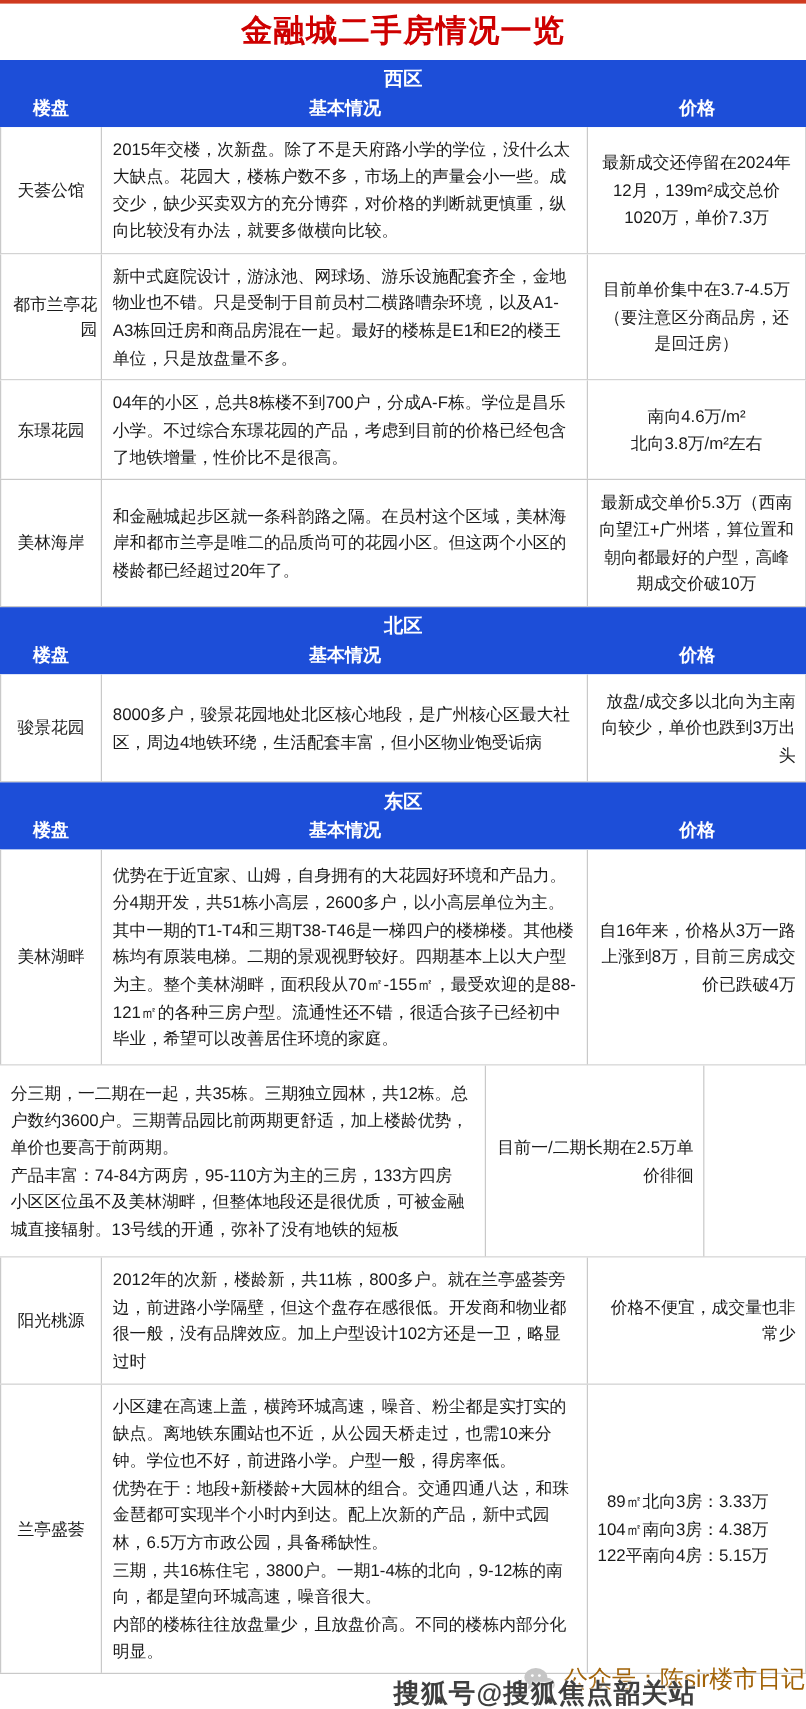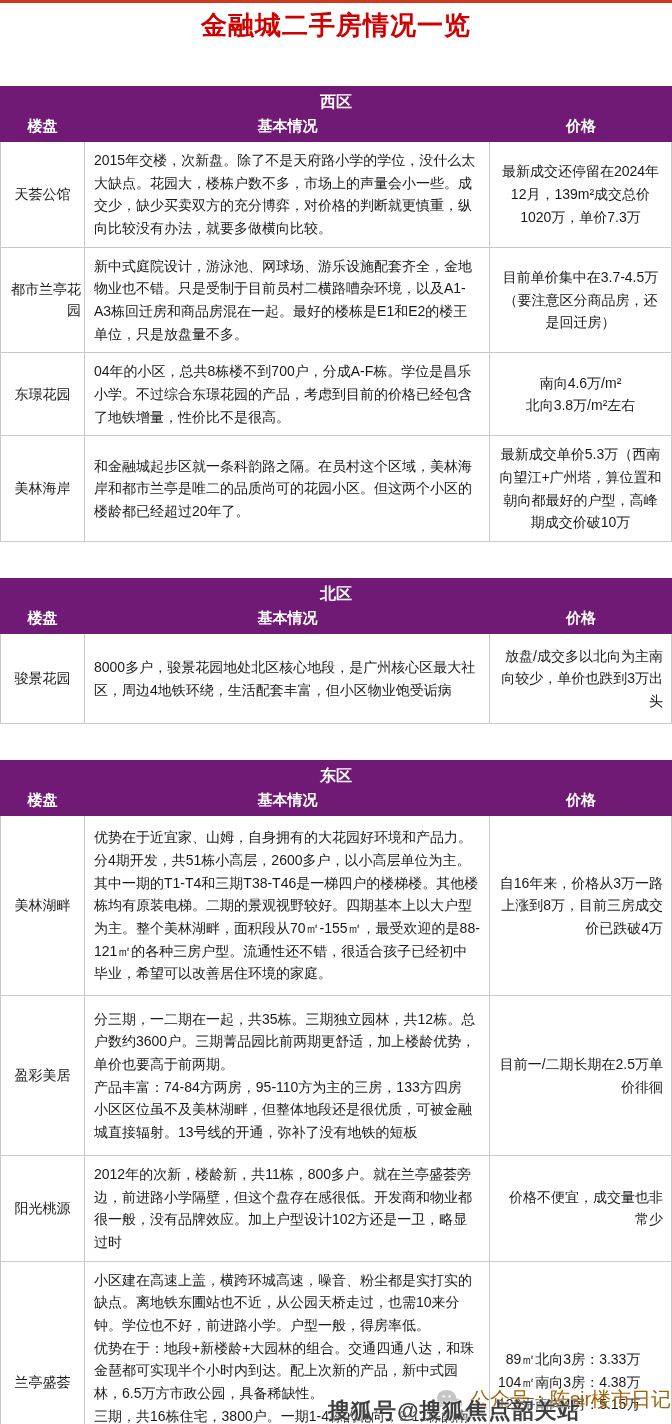--- a/index.html
+++ b/index.html
@@ -16,21 +16,21 @@
   .page-title {
     text-align: center;
     color: #ce0000;
     font-size: 26px;
     font-weight: bold;
     padding: 5px 0 7px 0;
     letter-spacing: 1px;
   }
   .table { width: 672px; }
   
-  .band { background: #701a75; color: #ffffff; padding: 4px 0 6px 0; margin-top: 36px; }
+  .band { background: #1d4ed8; color: #ffffff; padding: 4px 0 6px 0; }
   .band-title { text-align: center; font-weight: bold; font-size: 16px; padding: 2px 0 4px 0; }
   .band-cols { display: flex; font-weight: bold; font-size: 15px; }
   .band-col-name  { width: 85px;  text-align: center; }
   .band-col-info  { width: 405px; text-align: center; }
   .band-col-price { width: 182px; text-align: center; }
   
   .row { display: flex; background: #ffffff; border-bottom: 1px solid #c9c9c9; }
   .row:first-of-type { border-top: none; }
   .cell { border-right: 1px solid #c9c9c9; }
   .cell-name {
@@ -147,21 +147,20 @@
       <div class="band-col-price">价格</div>
     </div>
   </div>
 
   <div class="row r7">
     <div class="cell cell-name">美林湖畔</div>
     <div class="cell cell-info">优势在于近宜家、山姆，自身拥有的大花园好环境和产品力。分4期开发，共51栋小高层，2600多户，以小高层单位为主。其中一期的T1-T4和三期T38-T46是一梯四户的楼梯楼。其他楼栋均有原装电梯。二期的景观视野较好。四期基本上以大户型为主。整个美林湖畔，面积段从70㎡-155㎡，最受欢迎的是88-121㎡的各种三房户型。流通性还不错，很适合孩子已经初中毕业，希望可以改善居住环境的家庭。</div>
     <div class="cell cell-price left">自16年来，价格从3万一路上涨到8万，目前三房成交价已跌破4万</div>
   </div>
   <div class="row r8">
-    <div class="cell cell-name">盈彩美居</div>
     <div class="cell cell-info">分三期，一二期在一起，共35栋。三期独立园林，共12栋。总户数约3600户。三期菁品园比前两期更舒适，加上楼龄优势，单价也要高于前两期。
 产品丰富：74-84方两房，95-110方为主的三房，133方四房
 小区区位虽不及美林湖畔，但整体地段还是很优质，可被金融城直接辐射。13号线的开通，弥补了没有地铁的短板</div>
     <div class="cell cell-price left">目前一/二期长期在2.5万单价徘徊</div>
   </div>
   <div class="row r9">
     <div class="cell cell-name">阳光桃源</div>
     <div class="cell cell-info">2012年的次新，楼龄新，共11栋，800多户。就在兰亭盛荟旁边，前进路小学隔壁，但这个盘存在感很低。开发商和物业都很一般，没有品牌效应。加上户型设计102方还是一卫，略显过时</div>
     <div class="cell cell-price left">价格不便宜，成交量也非常少</div>
   </div>

